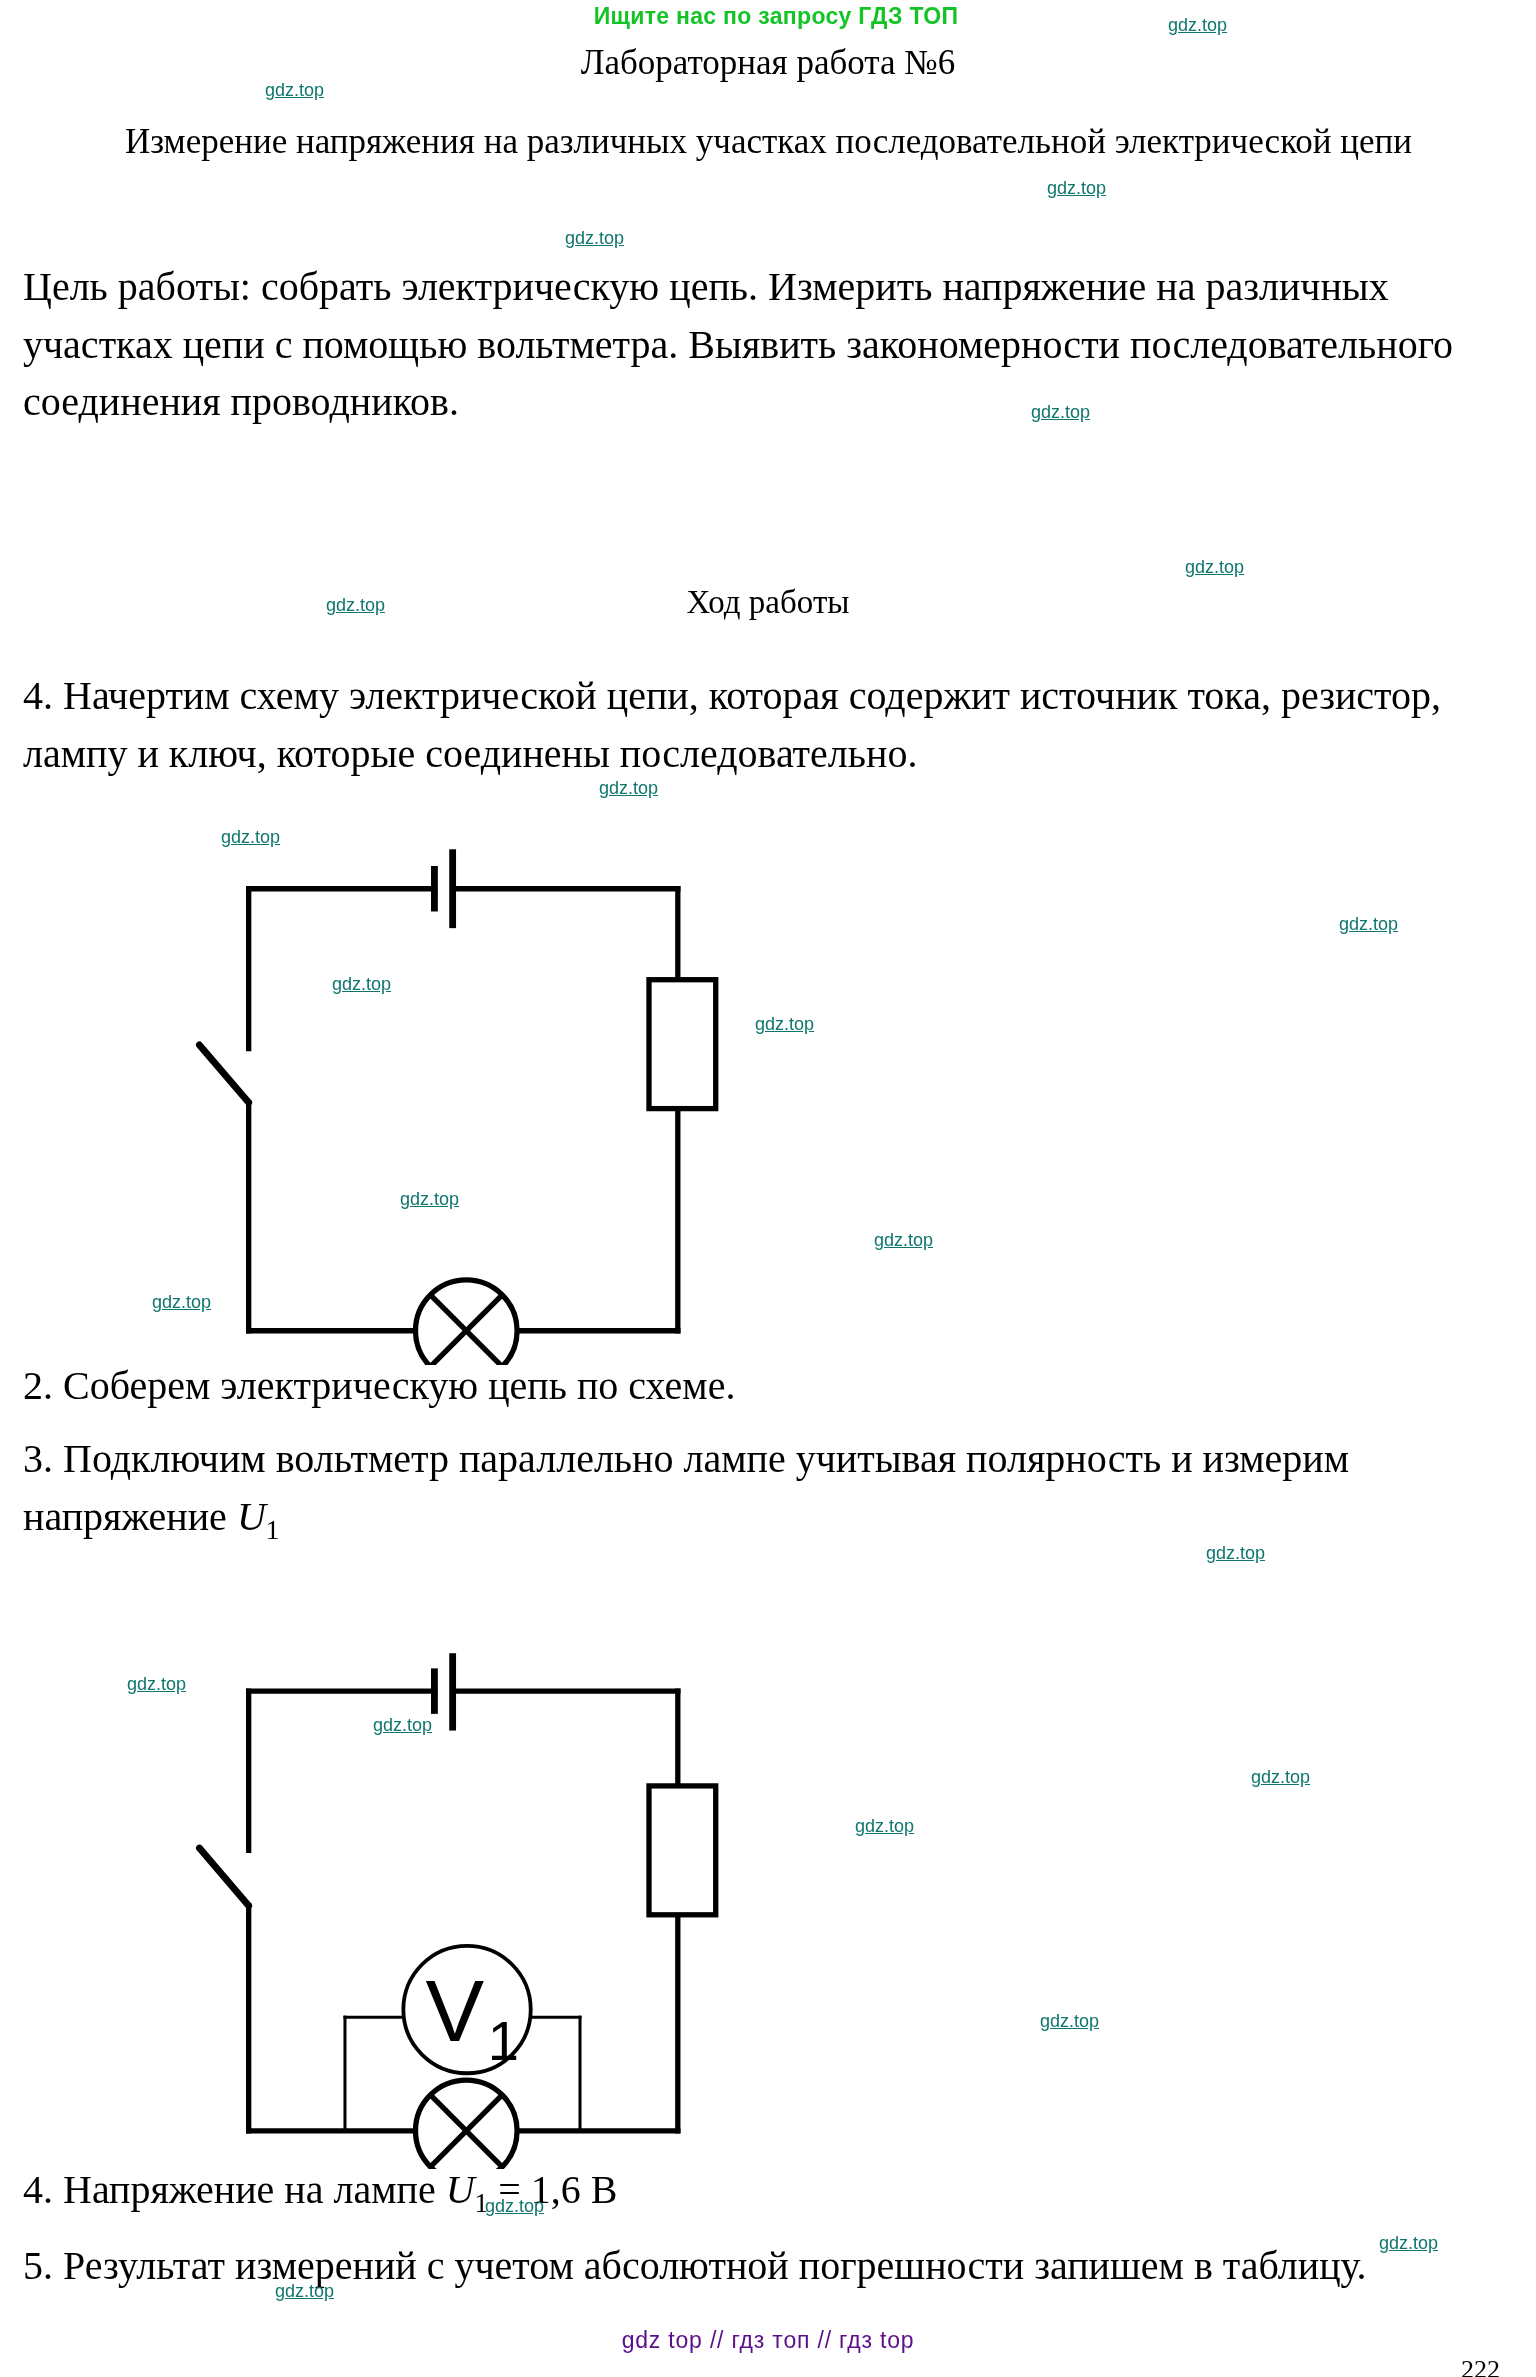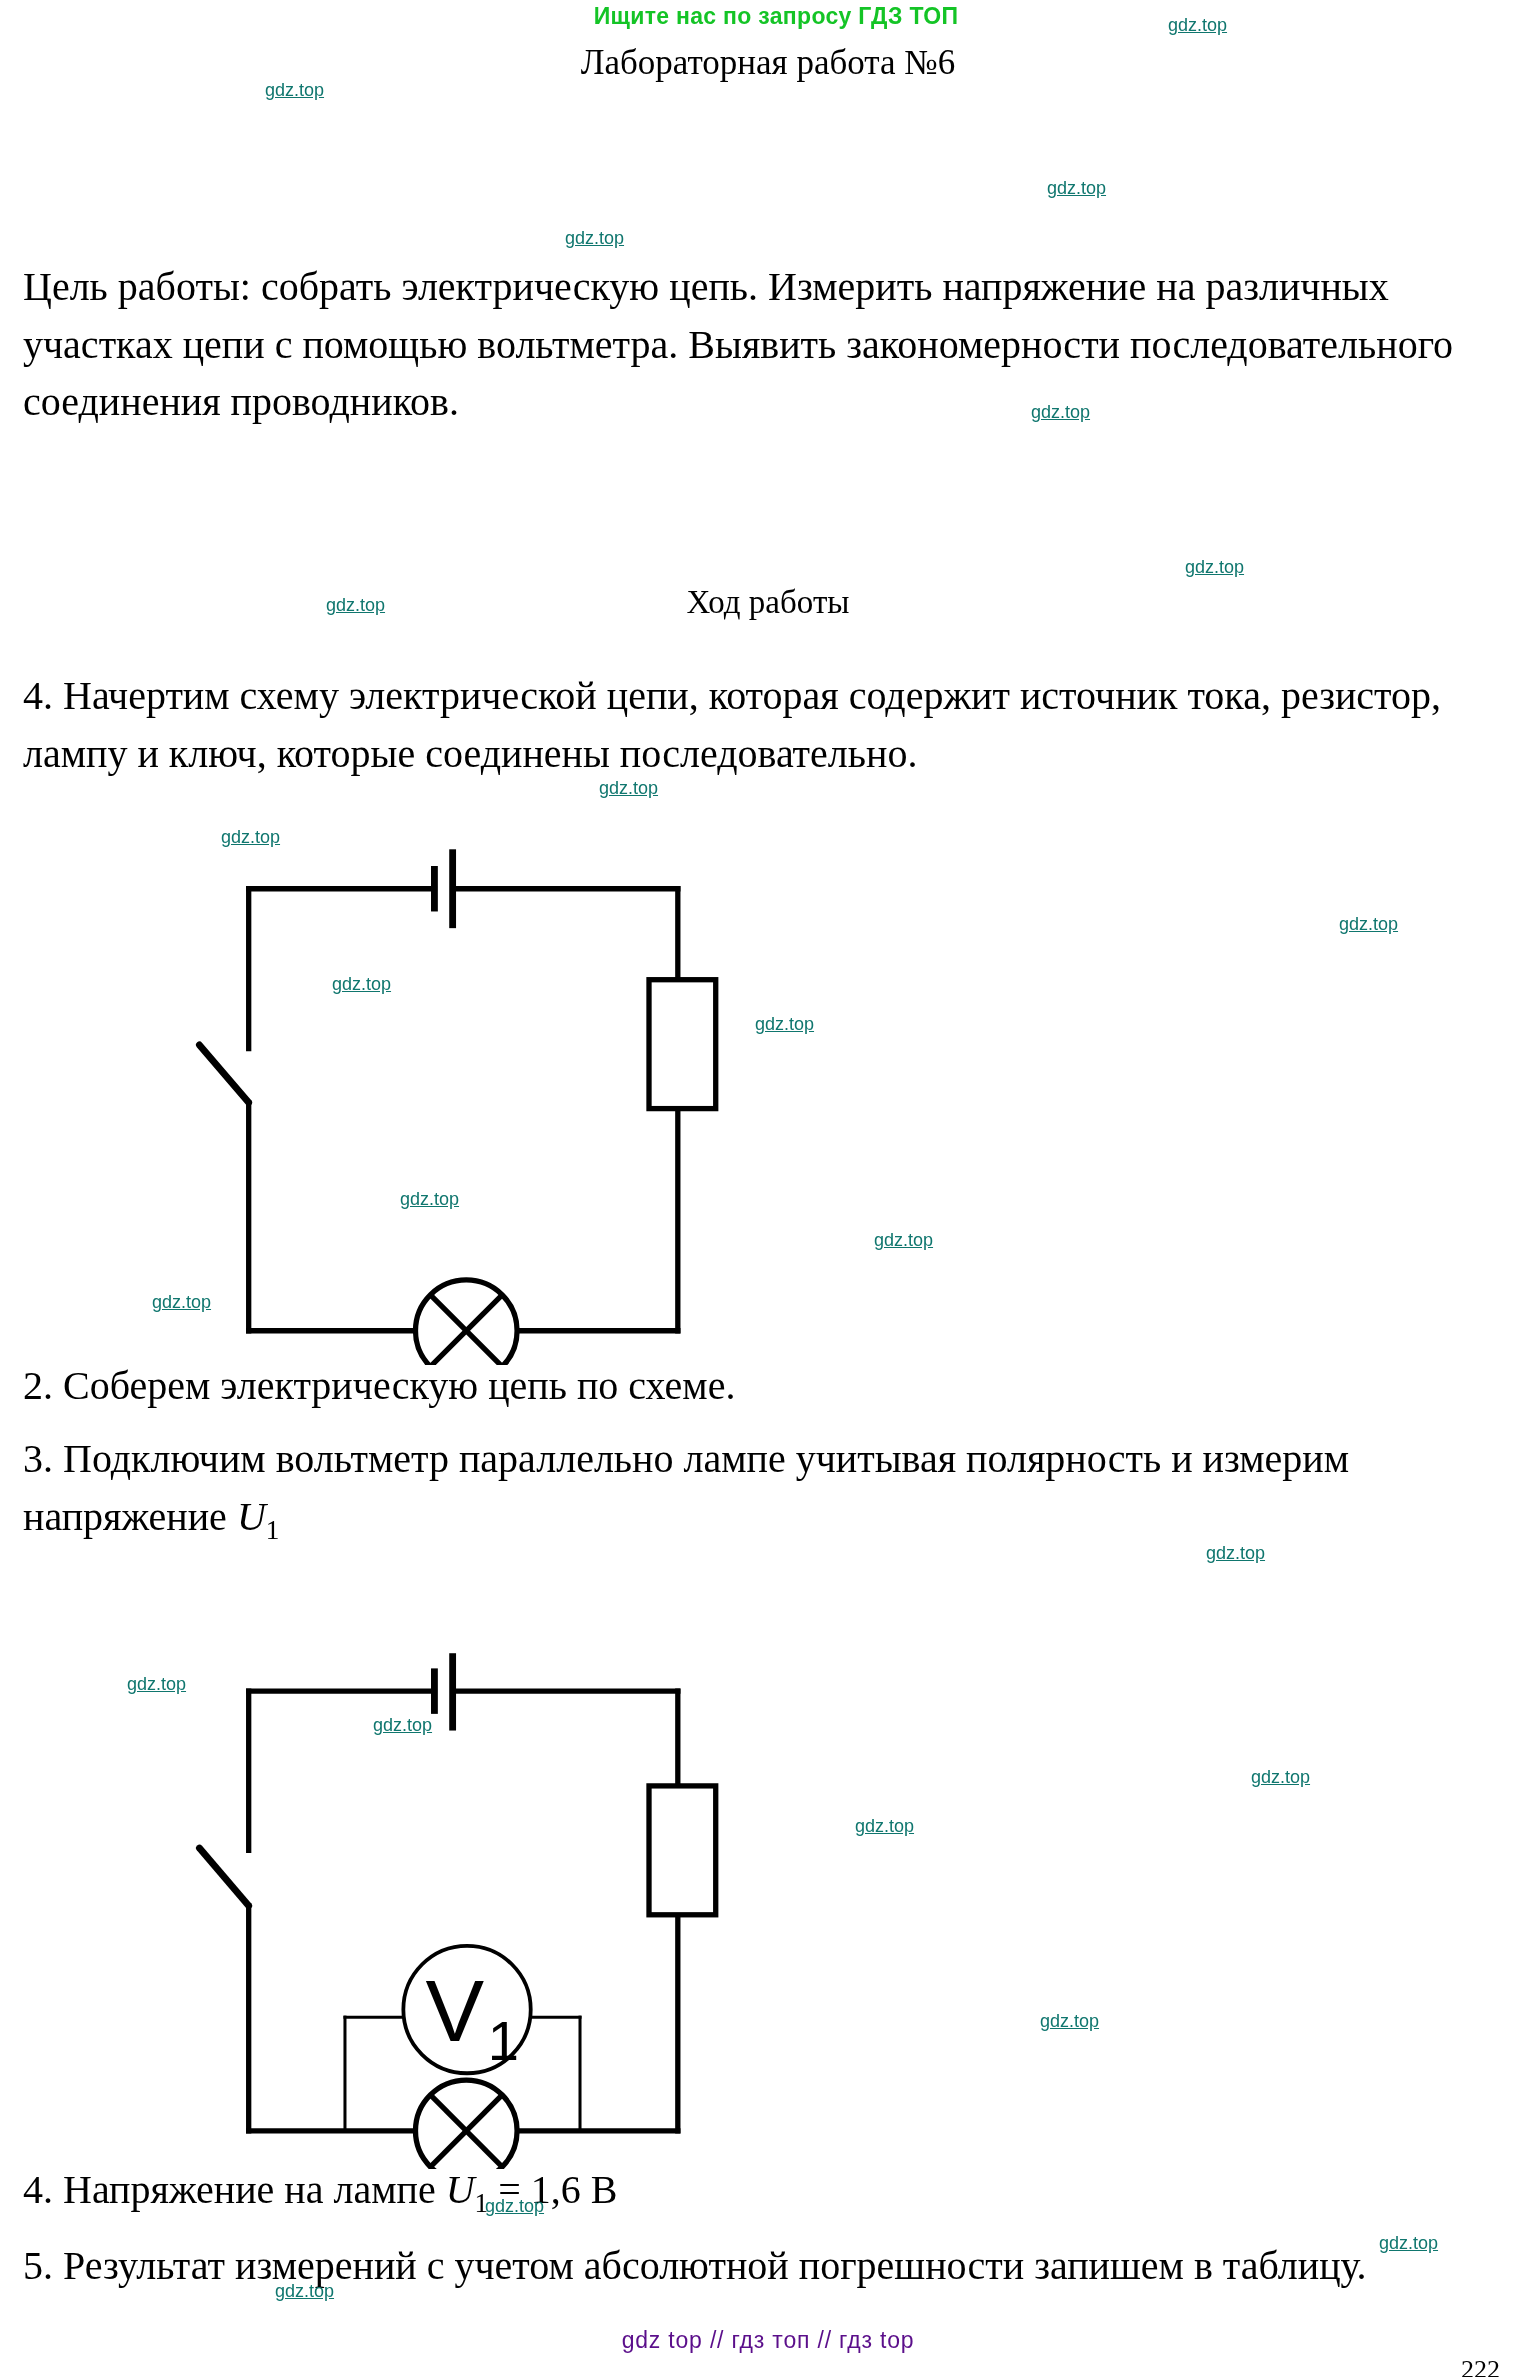--- a/index.html
+++ b/index.html
@@ -119,20 +119,21 @@
   }
 </style>
 </head>
 <body>
 
 <div id="page">
 
   <div class="promo-header" style="color: rgb(20, 196, 38);">Ищите нас по запросу ГДЗ ТОП</div>
 
   <div class="doc-title" id="title-main">Лабораторная работа №6</div>
+  <div class="doc-title" id="title-sub">Измерение напряжения на различных участках последовательной электрической цепи</div>
 
   <div class="para" id="p-goal">Цель работы: собрать электрическую цепь. Измерить напряжение на различных участках цепи с помощью вольтметра. Выявить закономерности последовательного соединения проводников.</div>
 
 
   <div class="center-head" id="p-progress">Ход работы</div>
 
   <div class="para" id="p-step1">4. Начертим схему электрической цепи, которая содержит источник тока, резистор, лампу и ключ, которые соединены последовательно.</div>
 
   <div class="circuit" id="circuit-1">
     <svg width="834" height="531" viewBox="0 0 1100 700" xmlns="http://www.w3.org/2000/svg">

